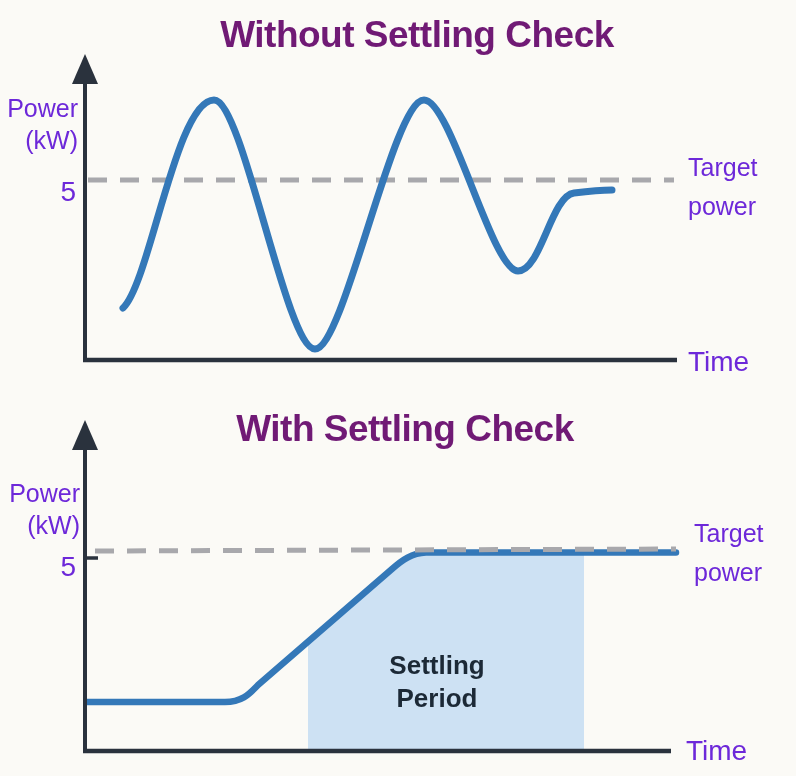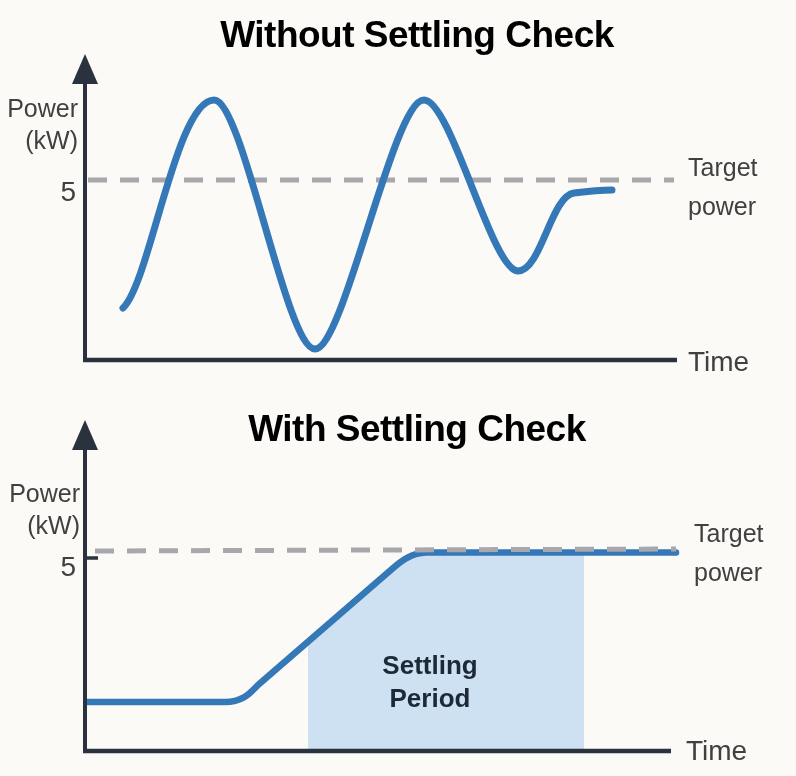--- a/index.html
+++ b/index.html
@@ -5,23 +5,23 @@
   html,body{margin:0;padding:0;}
   body{
     width:796px;height:776px;
     background:#fbfaf6;
     font-family:"Liberation Sans", sans-serif;
     position:relative;
     overflow:hidden;
   }
   .stage{position:absolute;left:0;top:0;width:796px;height:776px;}
   .stage svg{position:absolute;left:0;top:0;}
-  .txt{position:absolute;color:#404040;}
+  .txt{position:absolute;color:#6d28d9;}
   .chart-title{
-    font-size:37px;font-weight:700;color:#000000;
+    font-size:37px;font-weight:700;color:#701a75;
     text-align:center;letter-spacing:-0.5px;white-space:nowrap;
   }
   .axis-label{
     font-size:25px;line-height:32px;text-align:right;white-space:pre-line;
   }
   .tick-label{font-size:28px;text-align:right;}
   .side-label{font-size:25px;line-height:39px;white-space:pre-line;}
   .time-label{font-size:28px;white-space:nowrap;}
   .region-label{
     font-size:26px;line-height:33px;font-weight:700;color:#1c2936;
@@ -67,28 +67,28 @@
   <div class="txt axis-label" style="left:0px;top:92px;width:78px;">Power
 (kW)</div>
 
   <div class="txt tick-label" style="left:30px;top:176px;width:46px;">5</div>
 
   <div class="txt side-label" style="left:688px;top:148px;">Target
 power</div>
 
   <div class="txt time-label" style="left:688px;top:346px;">Time</div>
 
-  <div class="txt chart-title" style="left:172px;top:408px;width:490px;">With Settling Check</div>
+  <div class="txt chart-title" style="left:160px;top:408px;width:490px;">With Settling Check</div>
 
   <div class="txt axis-label" style="left:0px;top:477px;width:80px;">Power
 (kW)</div>
 
   <div class="txt tick-label" style="left:30px;top:551px;width:46px;">5</div>
 
   <div class="txt side-label" style="left:694px;top:514px;">Target
 power</div>
 
-  <div class="txt region-label" style="left:330px;top:649px;width:200px;">Settling
+  <div class="txt region-label" style="left:337px;top:649px;width:200px;">Settling
 Period</div>
 
   <div class="txt time-label" style="left:686px;top:735px;">Time</div>
 
 </div>
 
 </body></html>

